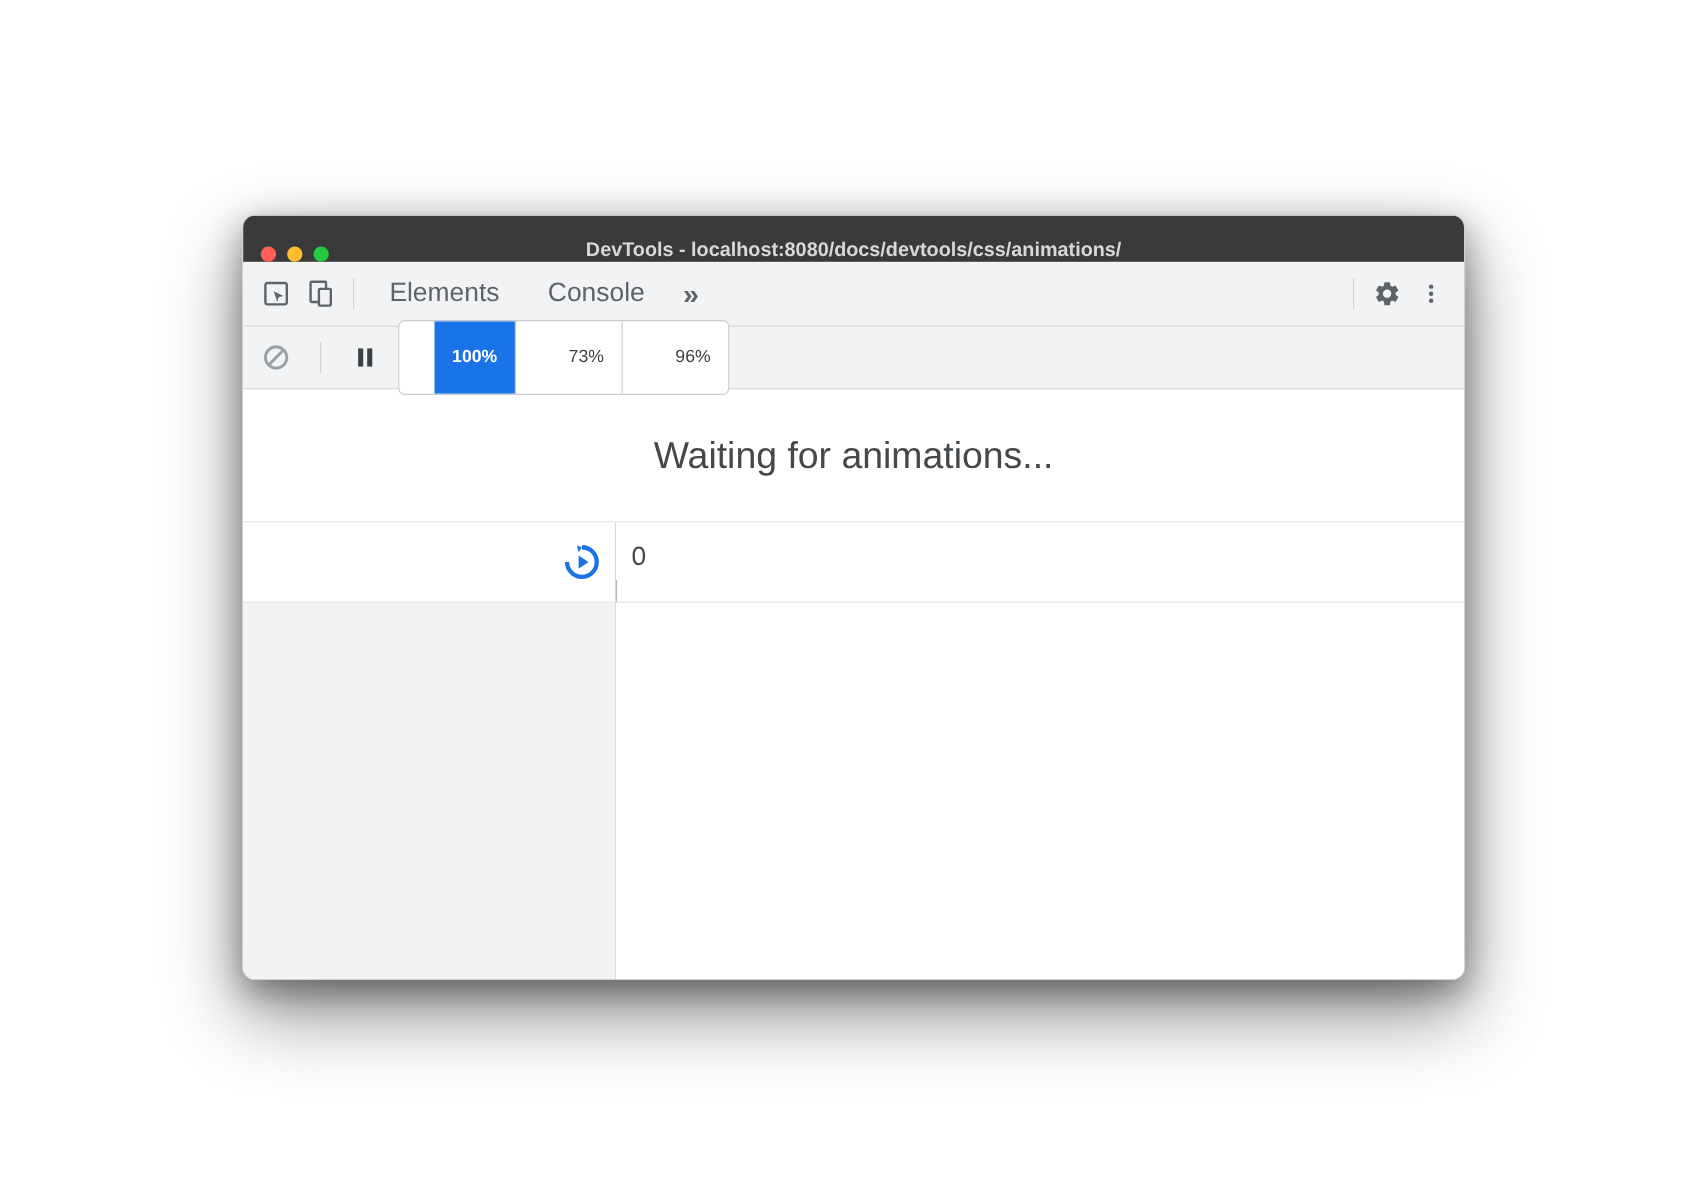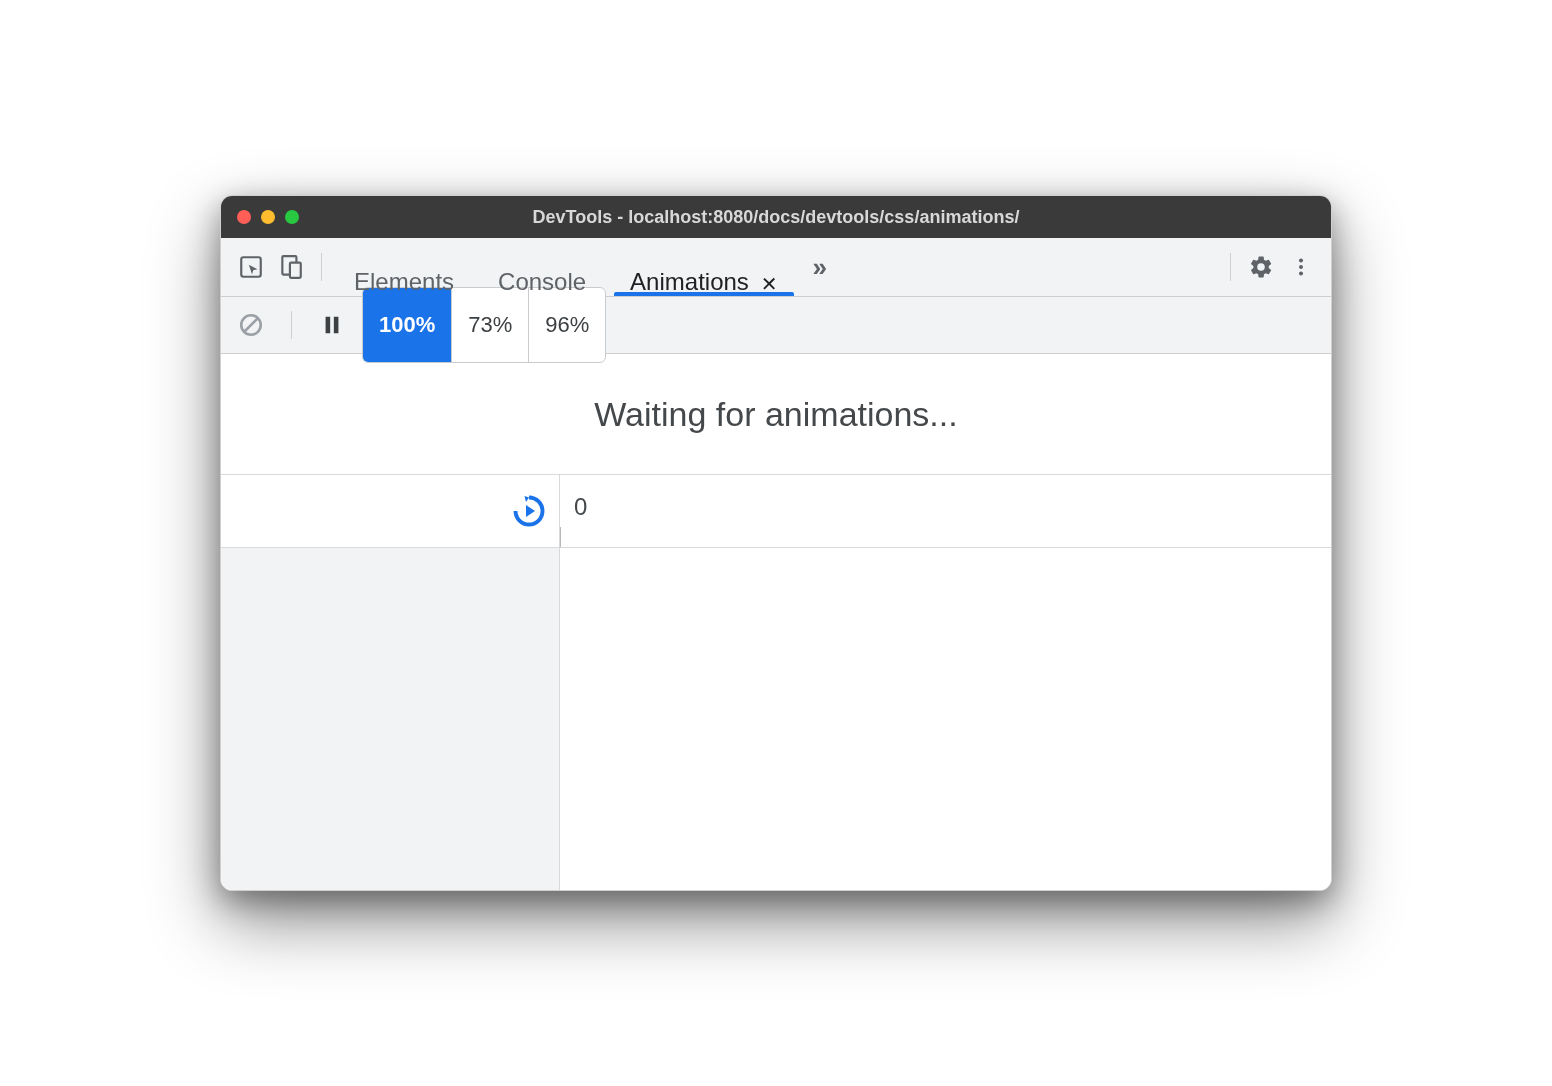--- a/index.html
+++ b/index.html
@@ -17,21 +17,21 @@
     overflow:hidden;
     box-shadow:0 30px 70px rgba(0,0,0,.45),0 10px 30px rgba(0,0,0,.35);
     background:#fff;
     border:1px solid #d0d0d0;
   }
   
   .titlebar{
     height:42px;
     background:#3a3a3a;
     display:flex;
-    align-items:center;
+    align-items:flex-end;
     padding:0 16px;
     position:relative;
   }
   .traffic{
     display:flex;
     gap:10px;
   }
   .traffic span{
     width:14px;height:14px;border-radius:50%;
     display:block;
@@ -62,21 +62,21 @@
     display:flex;align-items:center;justify-content:center;
     color:#5f6368;
     cursor:pointer;
   }
   .vsep{
     width:1px;height:28px;background:#cfcfcf;margin:0 10px;
   }
   .tab{
     padding:0 22px;
     height:58px;
-    display:flex;align-items:flex-end;
+    display:flex;align-items:center;
     color:#5f6368;
     font-size:24px;
     cursor:pointer;
     position:relative;
     gap:12px;
   }
   .tab.active{color:#202124;}
   .tab.active::after{
     content:"";
     position:absolute;left:6px;right:6px;bottom:0;height:4px;
@@ -102,24 +102,25 @@
   }
   .speed-group{
     display:flex;
     border:1px solid #c9cccf;
     border-radius:6px;
     overflow:hidden;
     background:#fff;
   }
   .speed-btn{
     padding:24px 16px;
-    font-size:22px;
+    font-size:16px;
     color:#3c4043;
     border-right:1px solid #c9cccf;
     cursor:pointer;
+    margin-left:32px;
   }
   .speed-btn:last-child{border-right:none;}
   .speed-btn.active{
     background:#1a73e8;color:#fff;font-weight:600;
   }
   
   .waiting{
     height:120px;
     display:flex;align-items:center;justify-content:center;
     font-size:34px;color:#44484b;
@@ -190,24 +191,20 @@
         <rect x="11" y="8" width="10" height="14" rx="1" fill="#f1f3f4"></rect>
       </svg>
     </div>
     <div class="vsep"></div>
 
     <div class="tab">
       <span>Elements</span>
     </div>
     <div class="tab">
       <span>Console</span>
-    </div>
-    <div class="tab active">
-      <span>Animations</span>
-      <span class="close-x">✕</span>
     </div>
     <div class="icon-btn" style="font-size:26px;font-weight:700;">»</div>
 
     <div class="spacer"></div>
     <div class="vsep"></div>
     <div class="icon-btn">
       <svg width="26" height="26" viewBox="0 0 24 24" fill="#5f6368">
         <path d="M19.14,12.94a7.14,7.14,0,0,0,.05-.94,7.14,7.14,0,0,0-.05-.94l2.03-1.58a.5.5,0,0,0,.12-.64l-1.92-3.32a.5.5,0,0,0-.61-.22l-2.39.96a7.03,7.03,0,0,0-1.62-.94L14.5,2.8a.5.5,0,0,0-.5-.42h-3.84a.5.5,0,0,0-.5.42L9.41,5.32a7.03,7.03,0,0,0-1.62.94l-2.39-.96a.5.5,0,0,0-.61.22L2.87,8.84a.5.5,0,0,0,.12.64L5.02,11.06a7.14,7.14,0,0,0-.05.94,7.14,7.14,0,0,0,.05.94L2.99,14.52a.5.5,0,0,0-.12.64l1.92,3.32a.5.5,0,0,0,.61.22l2.39-.96a7.03,7.03,0,0,0,1.62.94l.25,2.52a.5.5,0,0,0,.5.42h3.84a.5.5,0,0,0,.5-.42l.25-2.52a7.03,7.03,0,0,0,1.62-.94l2.39.96a.5.5,0,0,0,.61-.22l1.92-3.32a.5.5,0,0,0-.12-.64ZM12,15.5A3.5,3.5,0,1,1,15.5,12,3.5,3.5,0,0,1,12,15.5Z"></path>
       </svg>
     </div>

